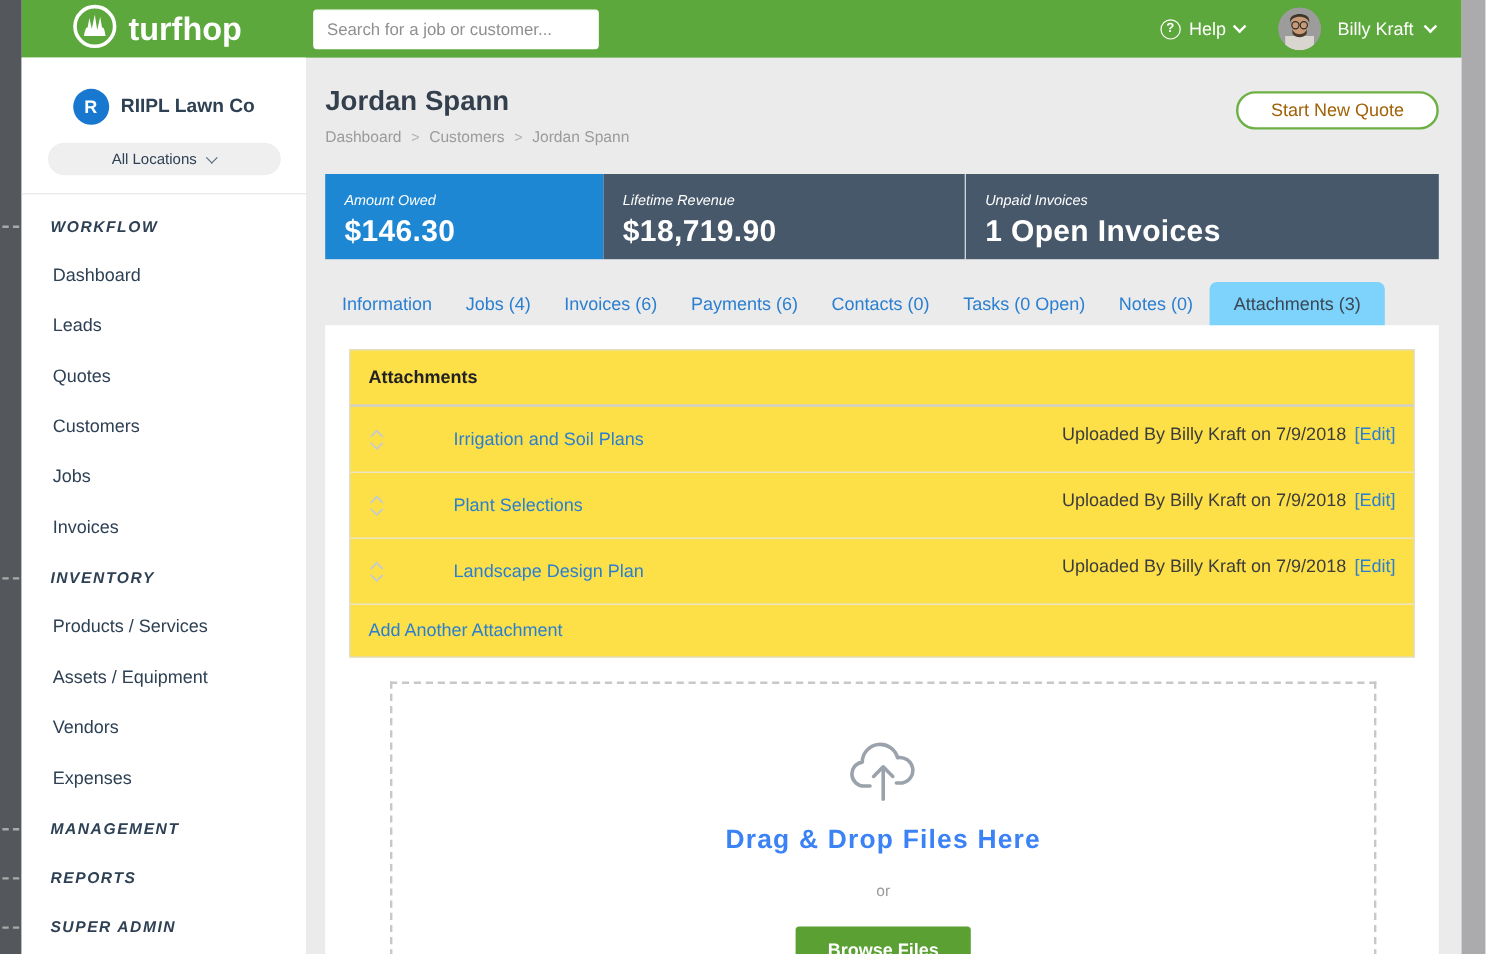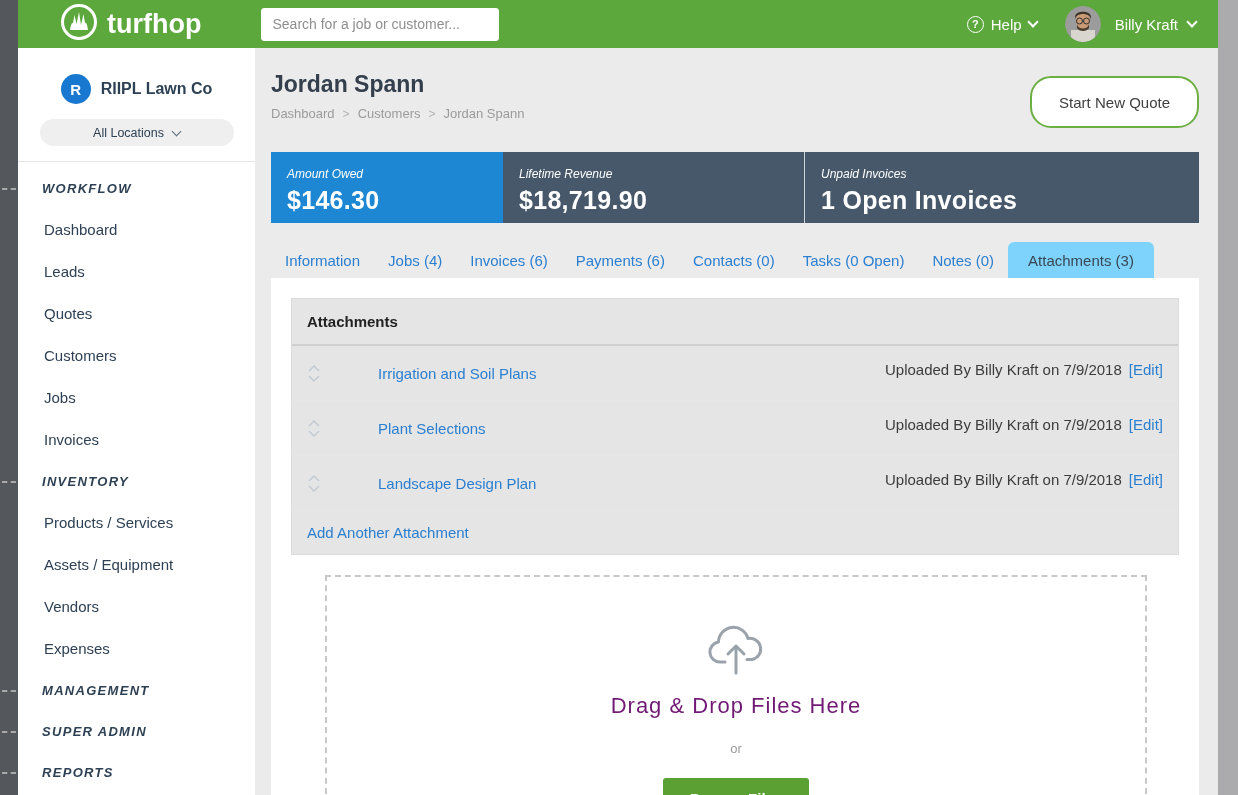--- a/index.html
+++ b/index.html
@@ -60,54 +60,54 @@
   .nav-item { height:42px; line-height:42px; padding-left:26px; font-size:15px; color:#2e4154; cursor:pointer; }
 
   
   main { flex:1; padding:0 19px 0 16px; min-width:0; }
 
   .page-head { margin-top:22px; display:flex; align-items:flex-start; }
   .page-title { font-size:23px; font-weight:700; color:#333f4d; line-height:28px; }
   .breadcrumb { margin-top:8px; font-size:13px; color:#9b9b9b; display:flex; gap:8px; align-items:center; }
   .crumb { cursor:pointer; }
   .crumb-sep { color:#b3b3b3; font-size:12px; }
-  .quote-btn { margin-left:auto; margin-top:6px; height:52px; padding:0 27px; background:#fff;
-    border:2px solid #6cb044; border-radius:21px; color:#404040; font-size:15px;
+  .quote-btn { margin-left:auto; margin-top:6px; height:32px; padding:0 27px; background:#fff;
+    border:2px solid #6cb044; border-radius:21px; color:#a16207; font-size:15px;
     font-family:"Liberation Sans", sans-serif; cursor:pointer; }
 
   .stats { margin-top:24px; display:flex; height:71px; }
   .stat { color:#fff; padding:15px 0 0 16px; }
   .stat.blue  { flex:0 0 232px; background:#1d87d3; }
   .stat.slate { background:#47586a; }
   .stat.s2 { flex:0 0 301px; }
   .stat.s3 { flex:1; border-left:1px solid #cdd4da; }
   .stat-label { font-size:12px; font-style:italic; }
   .stat-value { margin-top:5px; font-size:25px; font-weight:700; letter-spacing:.3px; }
 
   .tabs { margin-top:19px; display:flex; height:36px; align-items:stretch; }
   .tab { display:flex; align-items:center; padding:0 14px; font-size:15px; color:#2a7fd0; cursor:pointer; }
   .tab.active { background:#7dd3fc; color:#3a4754; border-radius:6px 6px 0 0; padding:0 20px; }
 
   .panel { background:#fff; padding:20px 20px 0 20px; min-height:524px; }
 
-  .card { border:1px solid #dcdcdc; background:#e5e5e5; }
+  .card { border:1px solid #dcdcdc; background:#fde047; }
   .card-header { padding:14px 15px; font-size:15px; font-weight:700; color:#222;
     border-bottom:2px solid #cfcfcf; }
   .att-row { display:flex; align-items:center; padding:10px 15px; border-bottom:1px solid #e7e7e7; min-height:55px;gap:44px; }
   .reorder { display:flex; flex-direction:column; gap:3px; margin-right:13px; }
   .reorder svg { display:block; cursor:pointer; }
   .att-title { color:#2a7fd0; font-size:15px; cursor:pointer; }
   .att-right { margin-left:auto; align-self:flex-start; padding-top:5px; display:flex; gap:7px;
     font-size:15px; color:#3c3c3c; }
   .edit-link { color:#2a7fd0; cursor:pointer; }
   .add-row { padding:13px 15px; font-size:15px; color:#2a7fd0; cursor:pointer; }
 
   .dropzone { margin:20px 32px 0 34px; border:2px dashed #c8c8c8; background:#fff;
     display:flex; flex-direction:column; align-items:center; padding-top:48px; height:300px; }
-  .drop-heading { margin-top:14px; font-size:22px; color:#701a75; letter-spacing:1px; }
+  .drop-heading { margin-top:14px; font-size:22px; color:#3b82f6; letter-spacing:1px;font-weight:bold; }
   .drop-or { margin-top:22px; font-size:13px; color:#9b9b9b; }
   .browse-btn { margin-top:22px; background:#5aa032; color:#fff; border:none; border-radius:3px;
     padding:12px 27px; font-size:15px; font-weight:700; font-family:"Liberation Sans", sans-serif; cursor:pointer; }
 </style>
 </head>
 <body>
 
 <div class="left-strip"></div>
 <div class="right-strip"></div>
 
@@ -176,22 +176,22 @@
         <div class="nav-item">Quotes</div>
         <div class="nav-item">Customers</div>
         <div class="nav-item">Jobs</div>
         <div class="nav-item">Invoices</div>
         <div class="section-head">INVENTORY</div>
         <div class="nav-item">Products / Services</div>
         <div class="nav-item">Assets / Equipment</div>
         <div class="nav-item">Vendors</div>
         <div class="nav-item">Expenses</div>
         <div class="section-head">MANAGEMENT</div>
+        <div class="section-head">REPORTS</div>
         <div class="section-head">SUPER ADMIN</div>
-        <div class="section-head">REPORTS</div>
       </nav>
     </aside>
 
     <main>
 
       <div class="page-head">
         <div>
           <div class="page-title">Jordan Spann</div>
           <div class="breadcrumb">
             <span class="crumb">Dashboard</span>

